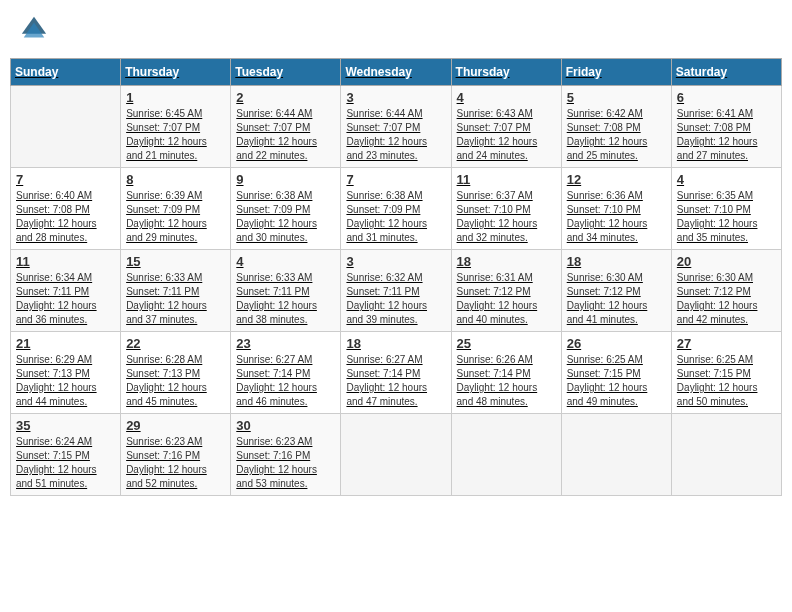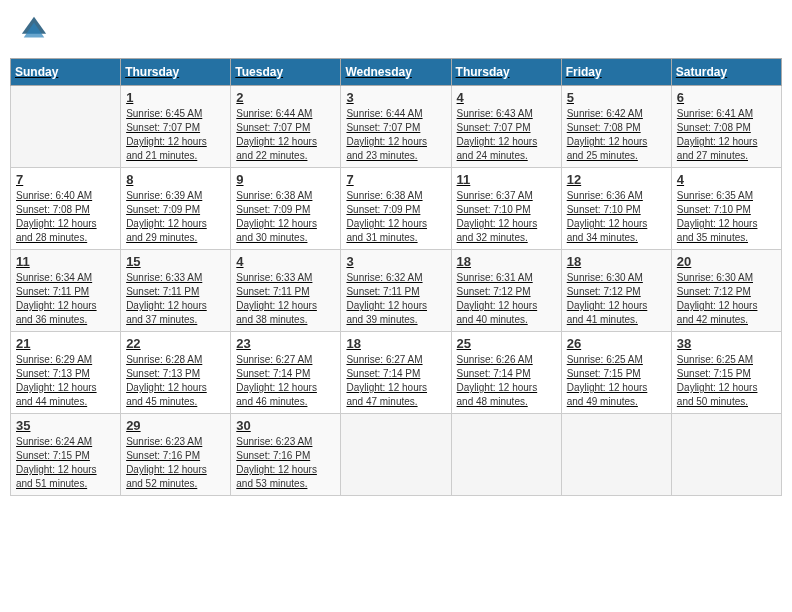--- a/index.html
+++ b/index.html
@@ -234,21 +234,21 @@
         </td>
         <td>
           <span class="day-number">25</span>
           <div class="day-info">Sunrise: 6:26 AM<br>Sunset: 7:14 PM<br>Daylight: 12 hours and 48 minutes.</div>
         </td>
         <td>
           <span class="day-number">26</span>
           <div class="day-info">Sunrise: 6:25 AM<br>Sunset: 7:15 PM<br>Daylight: 12 hours and 49 minutes.</div>
         </td>
         <td>
-          <span class="day-number">38</span>
+          <span class="day-number">27</span>
           <div class="day-info">Sunrise: 6:25 AM<br>Sunset: 7:15 PM<br>Daylight: 12 hours and 50 minutes.</div>
         </td>
       </tr>
       <tr>
         <td>
           <span class="day-number">35</span>
           <div class="day-info">Sunrise: 6:24 AM<br>Sunset: 7:15 PM<br>Daylight: 12 hours and 51 minutes.</div>
         </td>
         <td>
           <span class="day-number">29</span>

